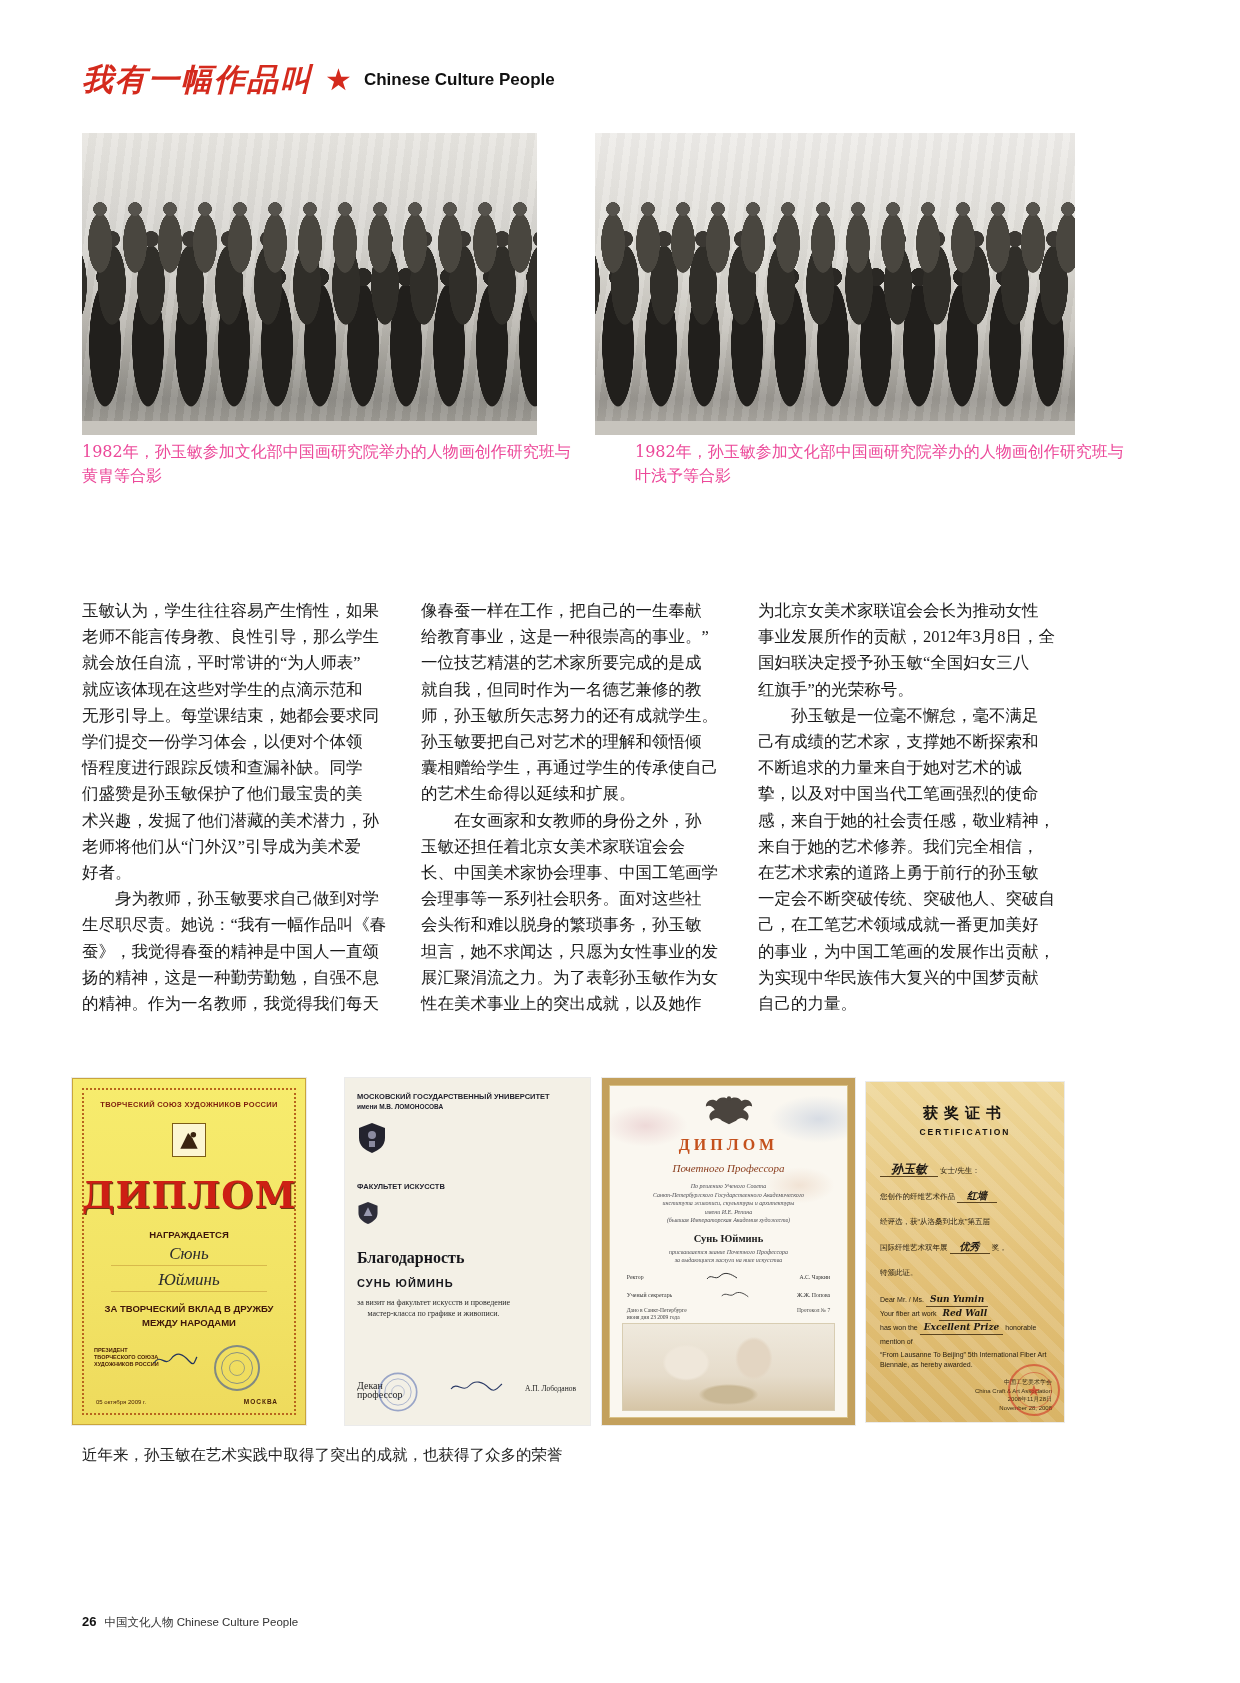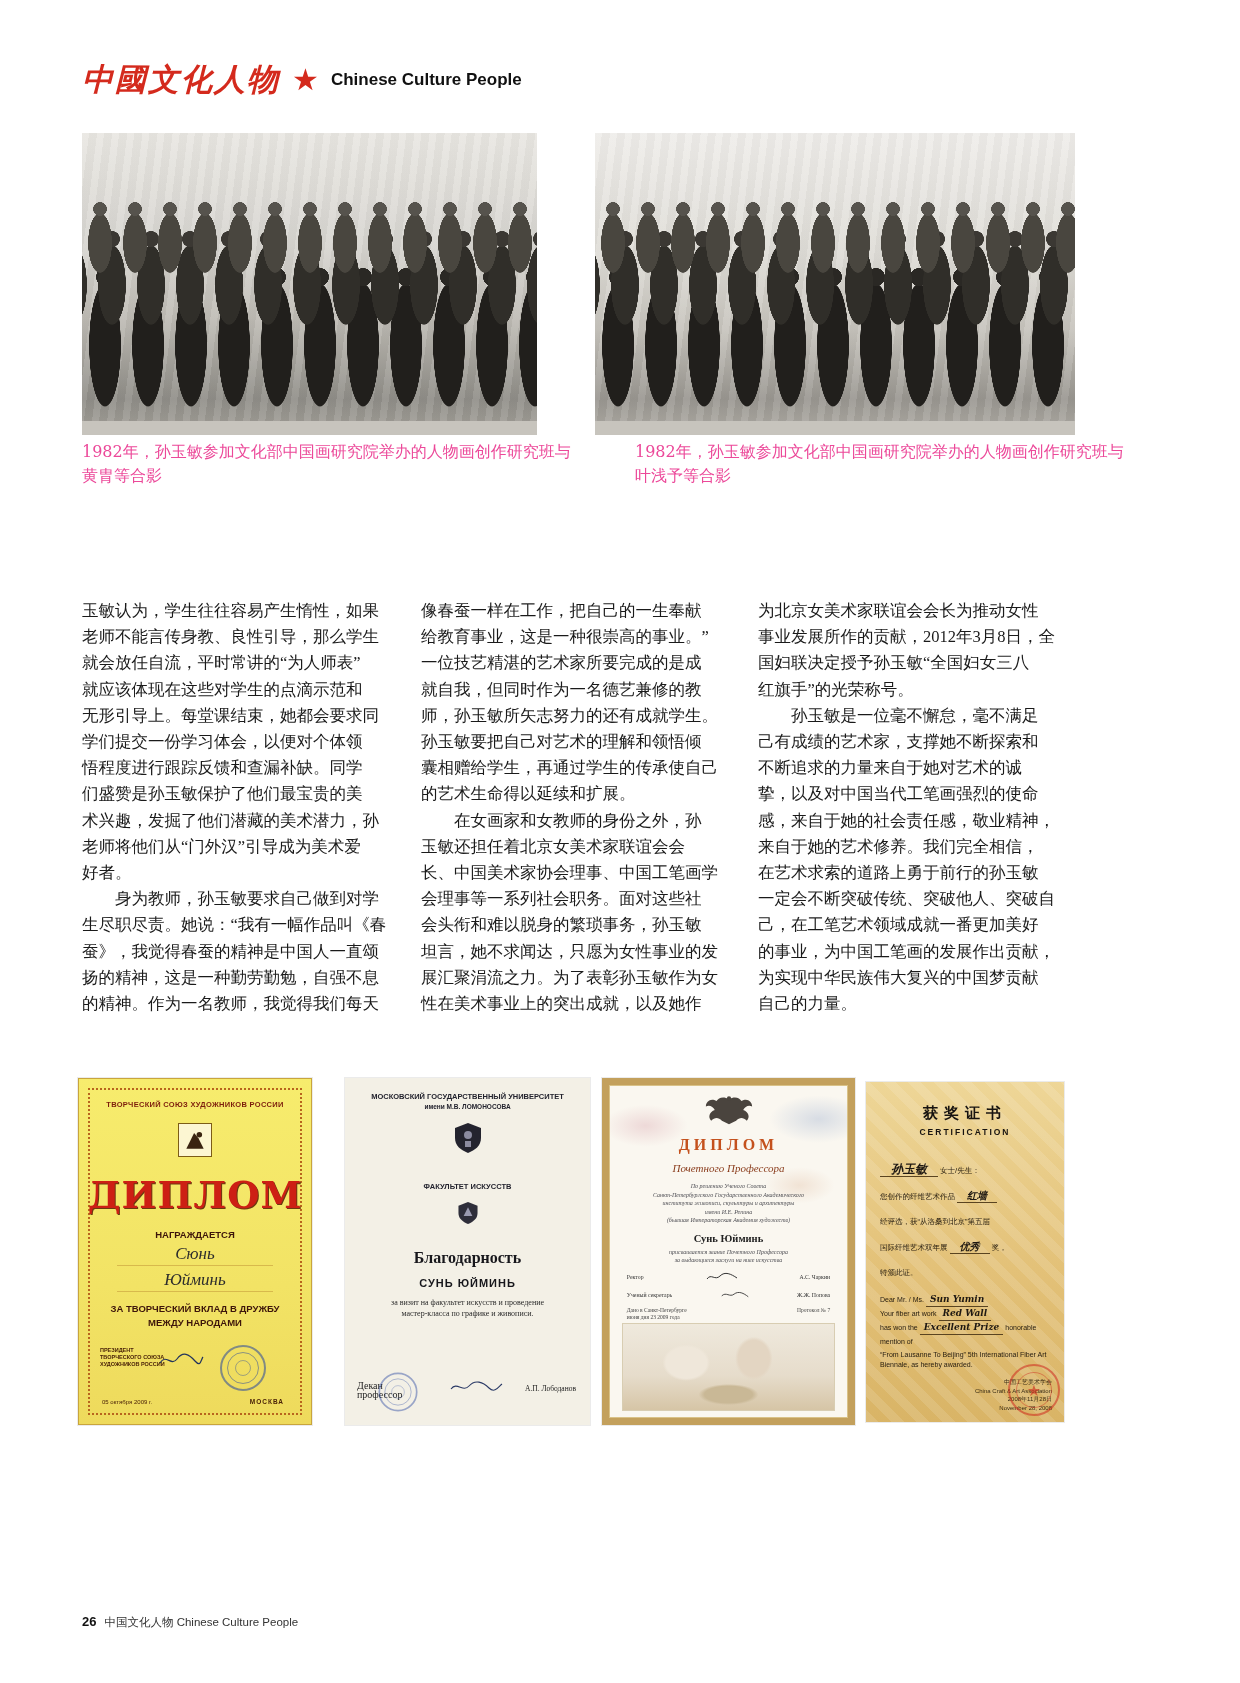--- a/index.html
+++ b/index.html
@@ -45,21 +45,21 @@
   .col { position:absolute; top:598px; width:330px; font-size:16.5px; line-height:26.2px;
          color:#1a1a1a; white-space:pre-line; }
   .col1 { left:82px; }
   .col2 { left:421px; }
   .col3 { left:758px; }
 
   
   .cert { position:absolute; top:1078px; height:347px; box-shadow:0 0 0 1px rgba(0,0,0,.08); }
 
   
-  .cert1 { left:78px; width:234px; background:linear-gradient(180deg,#f7ec6d,#f2e365 60%,#eeda5c);
+  .cert1 { left:72px; width:234px; background:linear-gradient(180deg,#f7ec6d,#f2e365 60%,#eeda5c);
            border:1px solid #c9a53c; }
   .cert1-inner { position:absolute; inset:9px; border:2px dotted #b8641d; padding:10px 8px 6px;
                  display:flex; flex-direction:column; align-items:center; text-align:center; }
   .c1-org { font-family:"Liberation Sans",sans-serif; font-weight:bold; font-size:7.5px; color:#7c1d0c; letter-spacing:.3px; }
   .c1-logo { margin-top:14px; width:34px; height:34px; background:#fcf6d2; border:1px solid #7c5c16;
              display:flex; align-items:center; justify-content:center; }
   .c1-title { margin-top:16px; font-size:37px; font-weight:bold; color:#cd1f14; letter-spacing:1px;
               text-shadow:1px 1px 0 #6b3a10; font-family:"DejaVu Serif",serif; }
   .c1-award { margin-top:12px; font-family:"Liberation Sans",sans-serif; font-weight:bold; font-size:9.5px; color:#3d150a; }
   .c1-name { margin-top:4px; font-style:italic; font-size:17px; color:#2c2c2c; width:80%;
@@ -74,21 +74,21 @@
   .seal-blue::before { content:""; position:absolute; inset:5px; border:1px solid rgba(38,70,160,.5); border-radius:50%; }
   .seal-blue::after  { content:""; position:absolute; inset:13px; border:1px solid rgba(38,70,160,.4); border-radius:50%; }
   .c1-seal { position:absolute; right:26px; top:2px; }
   .c1-date { position:absolute; left:4px; bottom:2px; font-size:6px; color:#4a2208; font-family:"Liberation Sans",sans-serif; }
   .c1-city { position:absolute; right:8px; bottom:2px; font-family:"Liberation Sans",sans-serif;
              font-weight:bold; font-size:6.5px; color:#4a2208; letter-spacing:1px; }
 
   
   .cert2 { left:345px; width:245px; background:#f3f0e6; }
   .cert2-inner { position:absolute; inset:0; padding:14px 12px 8px; display:flex; flex-direction:column;
-                 align-items:center; text-align:center; }
+                 align-items:flex-start; text-align:center; }
   .c2-univ  { font-family:"Liberation Sans",sans-serif; font-weight:bold; font-size:7.5px; color:#23232e; }
   .c2-univ2 { font-family:"Liberation Sans",sans-serif; font-weight:bold; font-size:6.5px; color:#23232e; margin-top:2px; }
   .c2-emblem { margin-top:12px; }
   .c2-fac { margin-top:24px; font-family:"Liberation Sans",sans-serif; font-weight:bold; font-size:7.5px; color:#23232e; }
   .c2-emblem2 { margin-top:10px; }
   .c2-title { margin-top:20px; font-weight:bold; font-size:16px; color:#17171c; }
   .c2-name { margin-top:10px; font-family:"Liberation Sans",sans-serif; font-weight:bold; font-size:11px;
              letter-spacing:1px; color:#17171c; }
   .c2-body { margin-top:8px; font-size:8px; color:#2a2a2a; white-space:pre-line; line-height:11px; }
   .c2-bottom { margin-top:auto; width:100%; position:relative; height:58px; }
@@ -153,21 +153,21 @@
   .footer .pg { font-weight:bold; font-size:13px; color:#111; }
 
   .sig-svg { display:block; }
 </style>
 </head>
 <body>
 
 <div class="page">
 
   <div class="masthead">
-    <span class="logo-cn">中國文化人物</span>
+    <span class="logo-cn">我有一幅作品叫</span>
     <span class="logo-star">★</span>
     <span class="logo-en">Chinese Culture People</span>
   </div>
 
   <div class="photo photo-left">
     <div class="texture"></div>
     <div class="crowd"></div>
     <div class="ground"></div>
   </div>
   <div class="photo photo-right">
@@ -379,19 +379,20 @@
         <div>China Craft &amp; Art Association</div>
         <div>2008年11月28日</div>
         <div>November 28, 2008</div>
       </div>
       <div class="seal-red">
         <span>★</span>
       </div>
     </div>
   </div>
 
+  <div class="bottom-caption">近年来，孙玉敏在艺术实践中取得了突出的成就，也获得了众多的荣誉</div>
 
   <div class="footer">
     <span class="pg">26</span>
     <span>中国文化人物 Chinese Culture People</span>
   </div>
 
 </div>
 
 </body></html>

